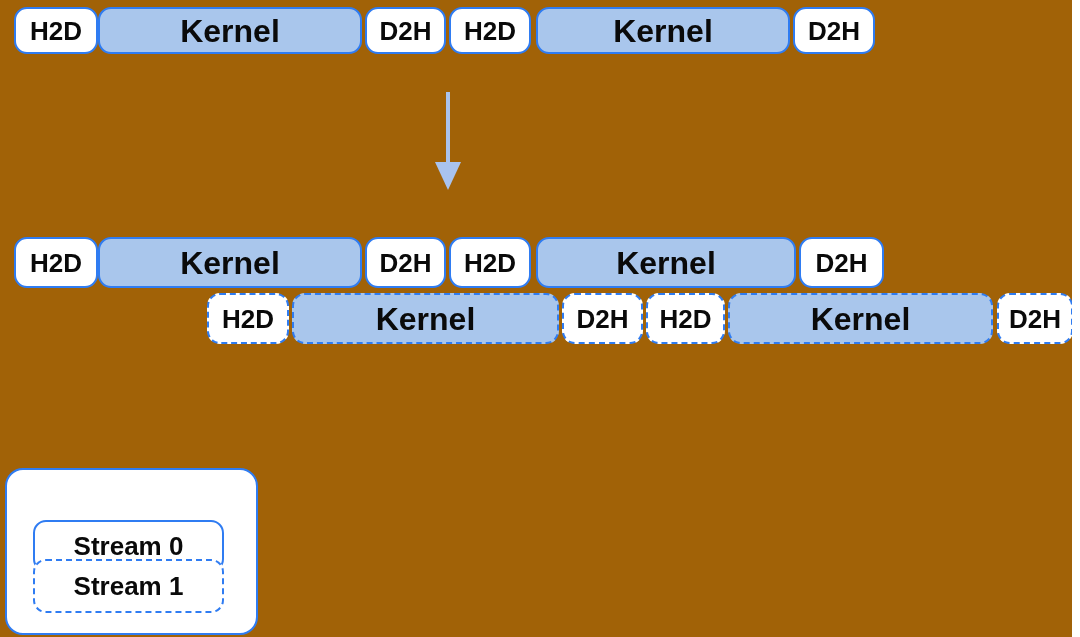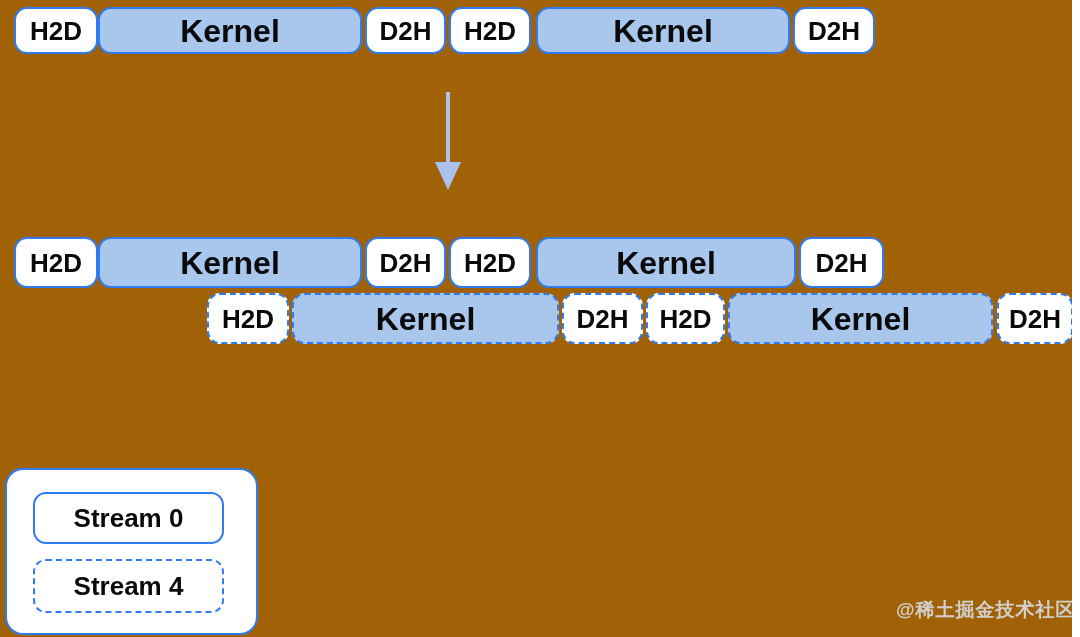--- a/index.html
+++ b/index.html
@@ -67,19 +67,18 @@
     <div class="box dashed" style="left:207px; top:293px; width:82px;  height:51px;">H2D</div>
     <div class="box dashed kernel" style="left:292px; top:293px; width:267px; height:51px;">Kernel</div>
     <div class="box dashed" style="left:562px; top:293px; width:81px;  height:51px;">D2H</div>
     <div class="box dashed" style="left:646px; top:293px; width:79px;  height:51px;">H2D</div>
     <div class="box dashed kernel" style="left:728px; top:293px; width:265px; height:51px;">Kernel</div>
     <div class="box dashed" style="left:997px; top:293px; width:76px;  height:51px;">D2H</div>
   </div>
 
   <div>
     <div class="legend-outer" style="left:5px; top:468px; width:253px; height:167px;"></div>
-    <div class="legend-item" style="left:33px; top:492px; width:191px; height:52px;">Stream 0</div>
-    <div class="legend-item dashed" style="left:33px; top:559px; width:191px; height:54px;">Stream 4</div>
+    <div class="legend-item" style="left:33px; top:520px; width:191px; height:52px;">Stream 0</div>
+    <div class="legend-item dashed" style="left:33px; top:559px; width:191px; height:54px;">Stream 1</div>
   </div>
 
-  <div class="watermark">@稀土掘金技术社区</div>
 
 </div>
 
 </body></html>

